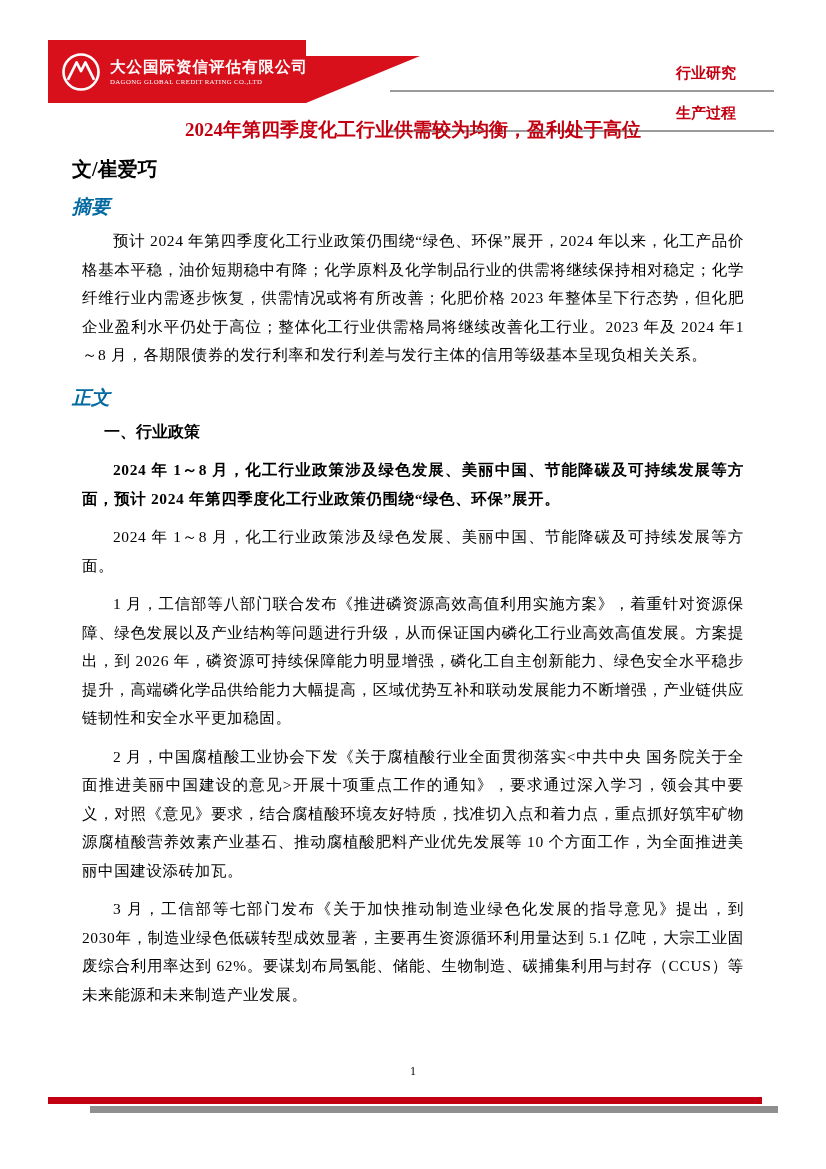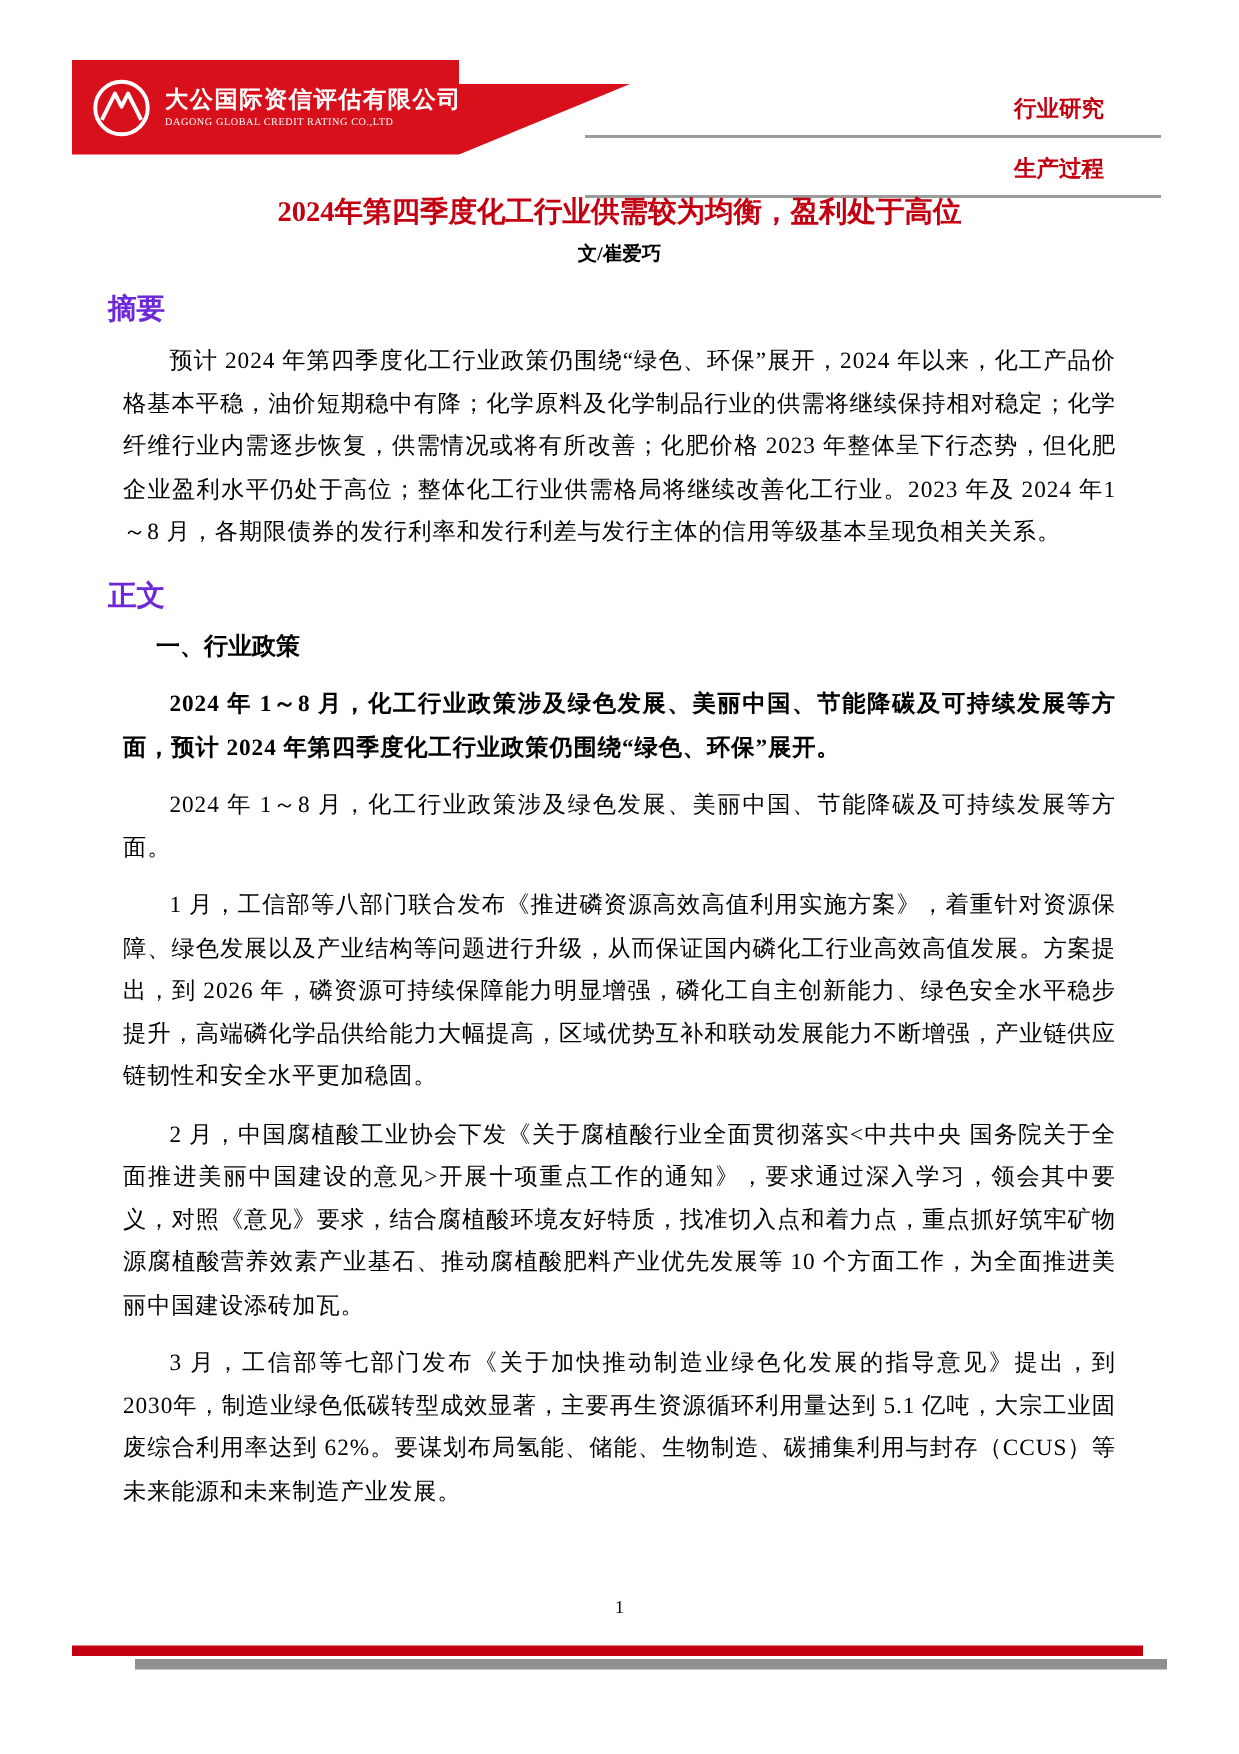--- a/index.html
+++ b/index.html
@@ -47,35 +47,35 @@
   .hr-label {
     font-size: 15px; font-weight: bold; color: #c30011;
     text-align: right; padding-right: 38px; line-height: 22px;
   }
   .hr-rule { height: 2px; background: #9b9b9b; margin-top: 6px; }
   .hr-label.second { margin-top: 10px; }
 
   
   .content {
     position: absolute;
-    left: 72px; top: 128px;
+    left: 72px; top: 116px;
     width: 682px;
     text-align: justify;
   }
   .doc-title {
     font-size: 19px; font-weight: bold; color: #c30011;
     text-align: center; line-height: 27px;
   }
   .byline {
-    font-size: 13px; font-weight: bold;
-    text-align: center; margin-top: 4px; line-height: 20px;
+    font-size: 20px; font-weight: bold;
+    text-align: left; margin-top: 16px; line-height: 20px;
   }
   .sec-red {
-    font-size: 19px; font-weight: bold; color: #6d28d9;
-    margin-top: 14px; line-height: 28px; text-align: left;
+    font-size: 19px; font-weight: bold; color: #0369a1;
+    margin-top: 14px; line-height: 28px; text-align: left; font-style: italic;
   }
   .sec-black {
     font-size: 16px; font-weight: bold;
     text-indent: 2em; line-height: 28.5px; margin-top: 6px;
   }
   p {
     margin: 10px;
     font-size: 15.5px;
     letter-spacing: 0.04em;
     line-height: 28.5px;

